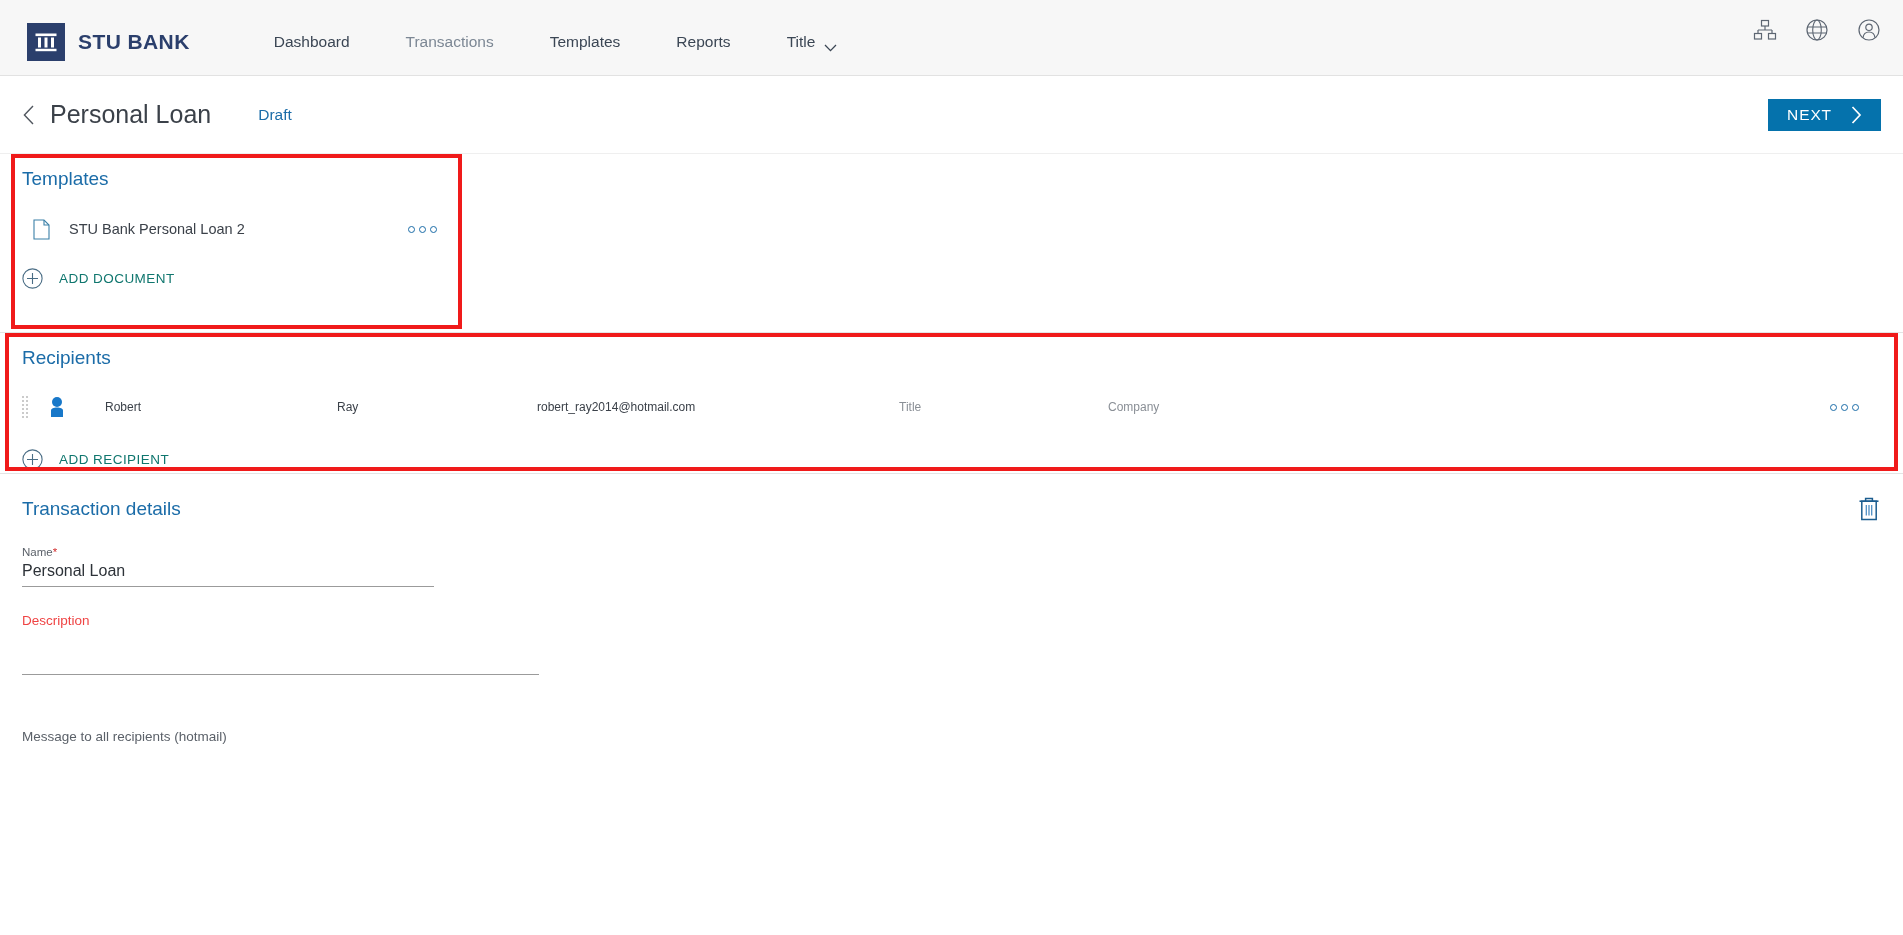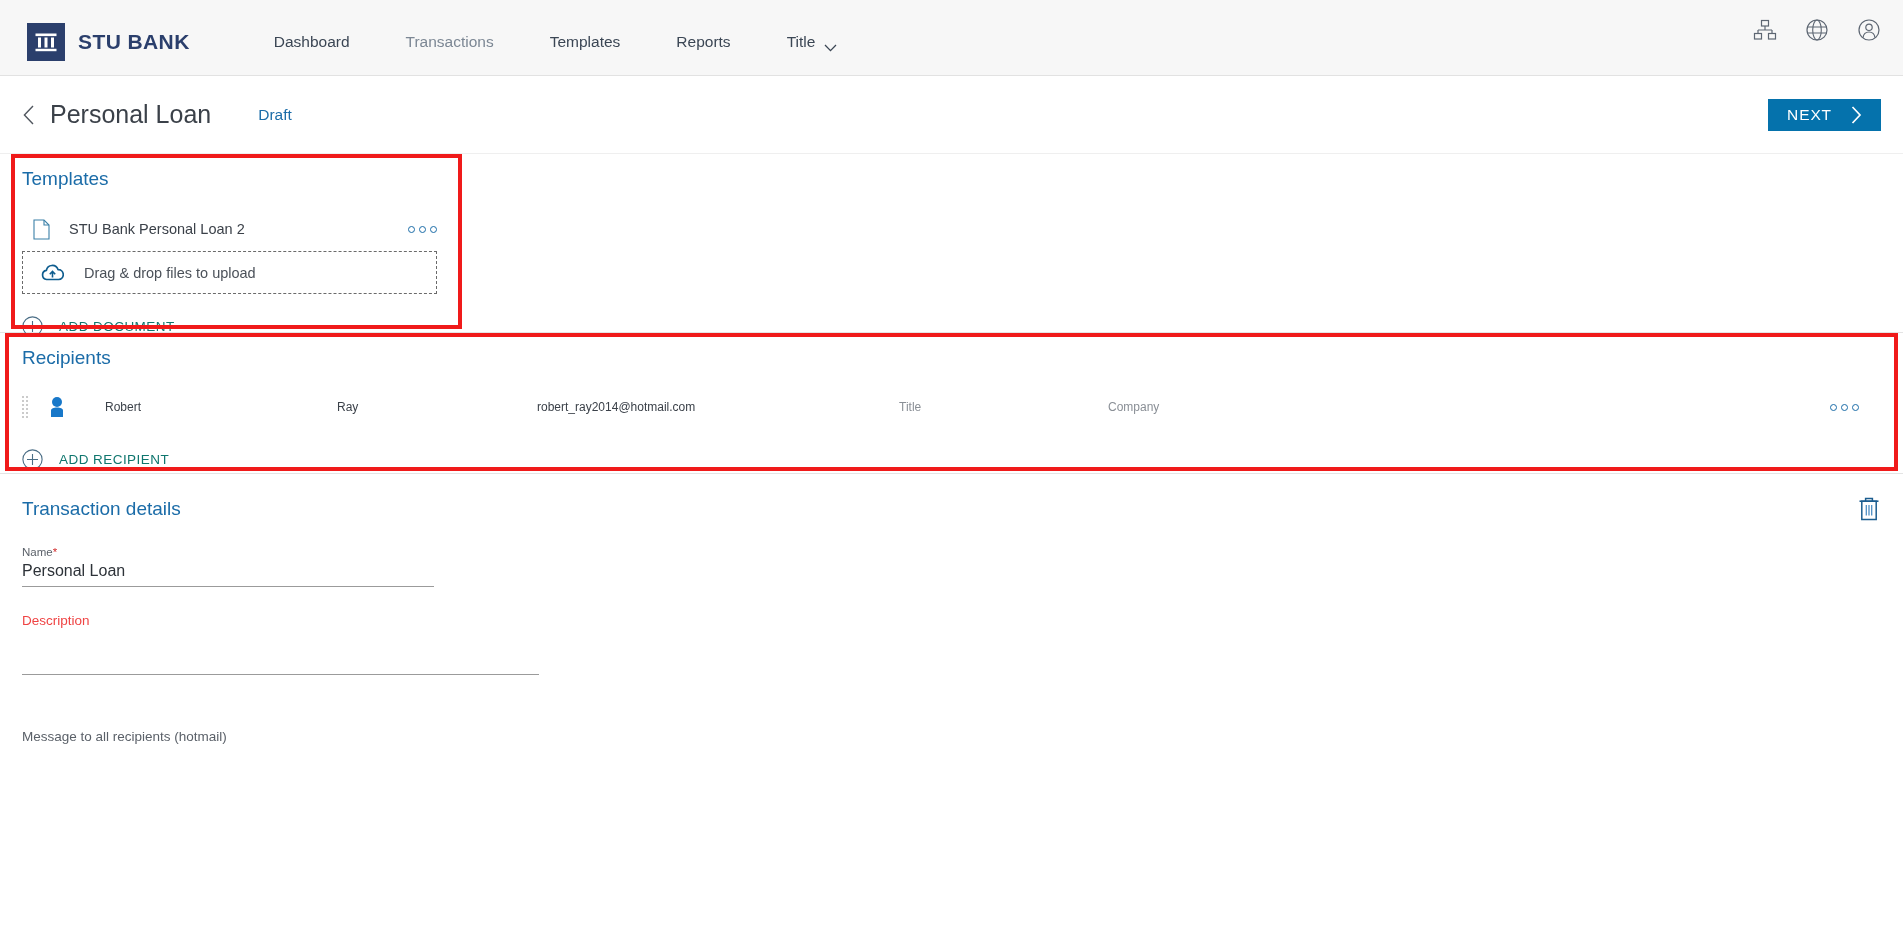--- a/index.html
+++ b/index.html
@@ -391,29 +391,20 @@
       </svg>
     </span>
     <span class="doc-name">STU Bank Personal Loan 2</span>
     <span class="doc-menu">
       <i class="dot-o"></i>
         <i class="dot-o"></i>
         <i class="dot-o"></i>
     </span>
   </div>
 
-  <div class="dropzone">
-    <span class="cloud-icon">
-      <svg width="23" height="17" viewBox="0 0 23 17" aria-hidden="true">
-        <path d="M5.6 15.5 A4.6 4.6 0 0 1 5.4 6.4 A6 6 0 0 1 17 5.6 A4.8 4.8 0 0 1 17.6 15.5 Z" fill="none" stroke="#0f5d8f" stroke-width="1.7" stroke-linejoin="round"></path>
-        <path d="M11.5 13.6 V7.6 M8.8 10.2 L11.5 7.3 L14.2 10.2" stroke="#0f5d8f" stroke-width="1.6" fill="none"></path>
-      </svg>
-    </span>
-    <span class="dropzone-text">Drag &amp; drop files to upload</span>
-  </div>
 
   <div class="add-link">
     <span class="plus-circle">
       <svg width="21" height="21" viewBox="0 0 21 21" aria-hidden="true">
         <circle cx="10.5" cy="10.5" r="9.6" fill="none" stroke="#4a6d85" stroke-width="1.1"></circle>
         <path d="M10.5 5 V16 M5 10.5 H16" stroke="#4a6d85" stroke-width="1.1" fill="none"></path>
       </svg>
     </span>
     <span class="add-link-text">ADD DOCUMENT</span>
   </div>

